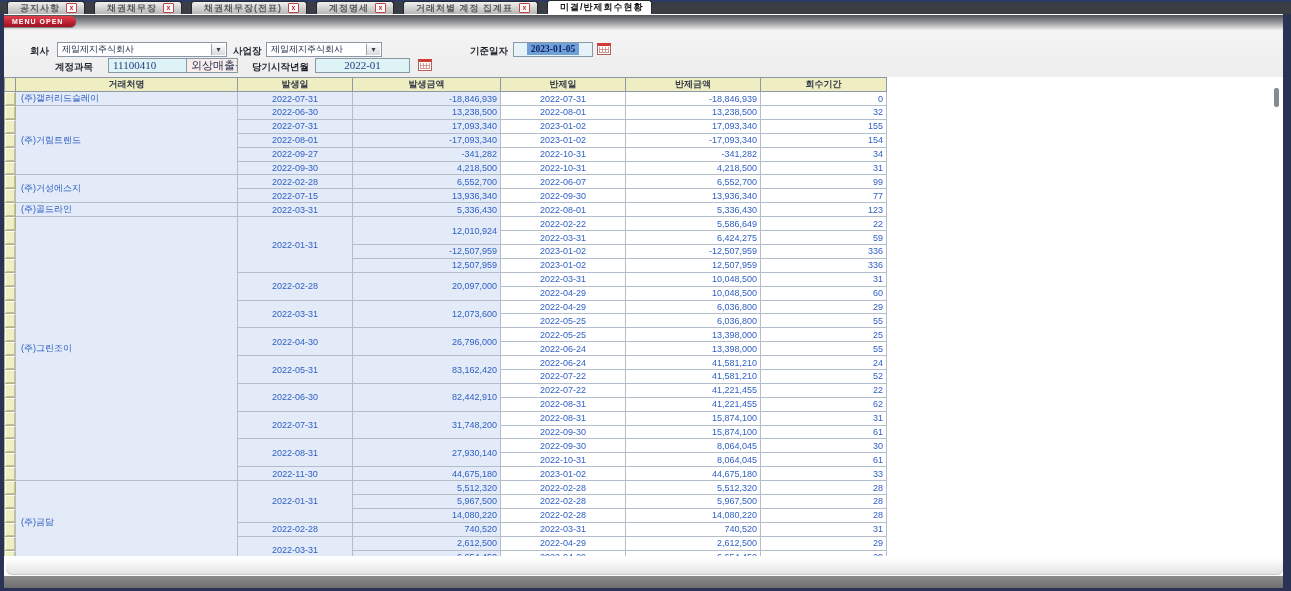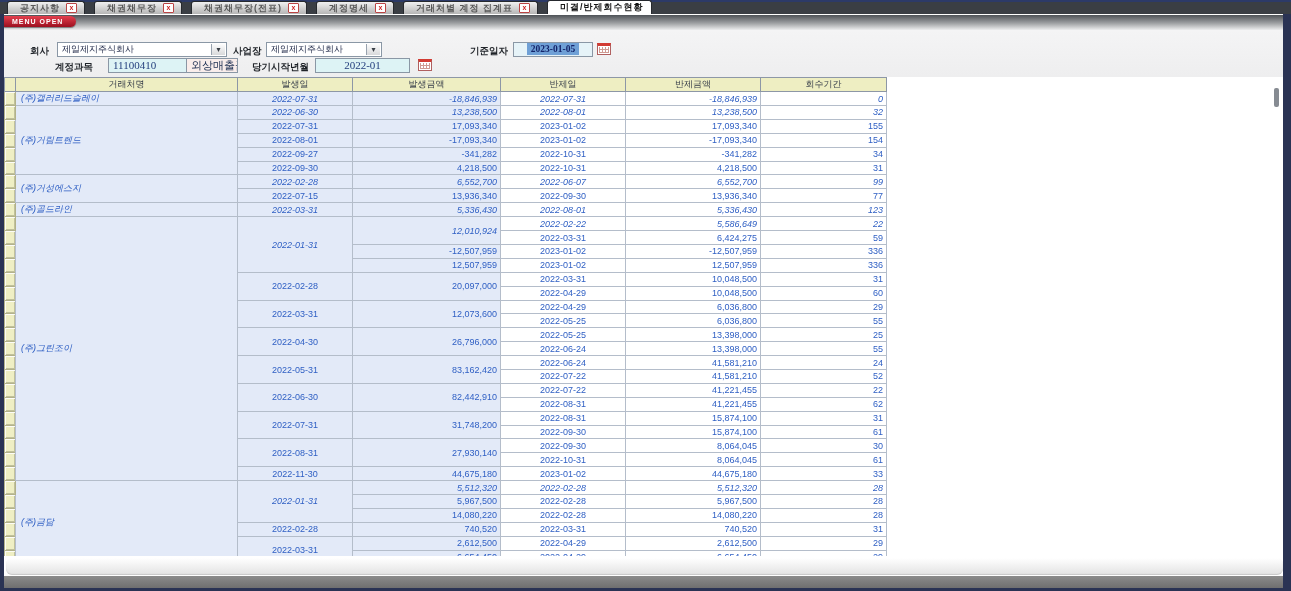--- a/index.html
+++ b/index.html
@@ -25,24 +25,24 @@
   .field{position:absolute;height:15px;box-sizing:border-box;border:1px solid #8a97a5;font-size:11px;line-height:13px;padding:0 4px;white-space:nowrap;overflow:hidden;}
   .cyan{background:#ddf3f5;color:#25407e;}
   .pink{background:#f9edeb;color:#223355;}
   .center{text-align:center;}
   .calicon{position:absolute;width:14px;height:12px;box-sizing:border-box;background:#fff;border:1px solid #b06060;border-top:3px solid #d23b33;}
   .calicon:before{content:"";position:absolute;left:1px;right:1px;top:1px;bottom:1px;background:repeating-linear-gradient(90deg,#cf9a92 0 1px,transparent 1px 3px),repeating-linear-gradient(0deg,#cf9a92 0 1px,transparent 1px 3px);}
 
   
   .content{position:absolute;left:0;top:77px;width:1291px;height:479px;background:#fff;overflow:hidden;}
   table.grid{position:absolute;left:4px;top:0;border-collapse:collapse;table-layout:fixed;font-size:9px;color:#3060c4;}
-  .grid th{background:#eeeec2;color:#333a47;font-weight:normal;font-size:9px;height:10px;border:1px solid #8d97a6;padding:0;white-space:nowrap;overflow:hidden;}
+  .grid th{background:#eeeec2;color:#333a47;font-weight:bold;font-size:9px;height:10px;border:1px solid #8d97a6;padding:0;white-space:nowrap;overflow:hidden;}
   .grid tbody tr{height:13.9px;}
   .grid td{border:1px solid #b4bdca;padding:0 3px;white-space:nowrap;overflow:hidden;vertical-align:middle;box-sizing:border-box;}
-  .grid tr.g1 td{border-top:1px solid #7e8a9c;font-style:italic;}
+  .grid tr.g1 td{border-top:1px solid #7e8a9c;}
   td.rh{background:#efefc4;border:1px solid #b2b28a;box-shadow:inset 1px 1px 0 rgba(255,255,255,.85),inset -1px -1px 0 rgba(110,110,80,.35);padding:0;}
   th.rh{border:1px solid #8d97a6;}
   td.cust{background:#e3eaf8;text-align:left;padding-left:5px;}
   td.odate{background:#e3eaf8;text-align:center;}
   td.oamt{background:#e3eaf8;text-align:right;}
   td.sdate{background:#fff;text-align:center;}
   td.samt{background:#fff;text-align:right;}
   td.days{background:#fff;text-align:right;}
 
   .vthumb{position:absolute;left:1274px;top:11px;width:5px;height:19px;background:#868b92;border-radius:2px;}

